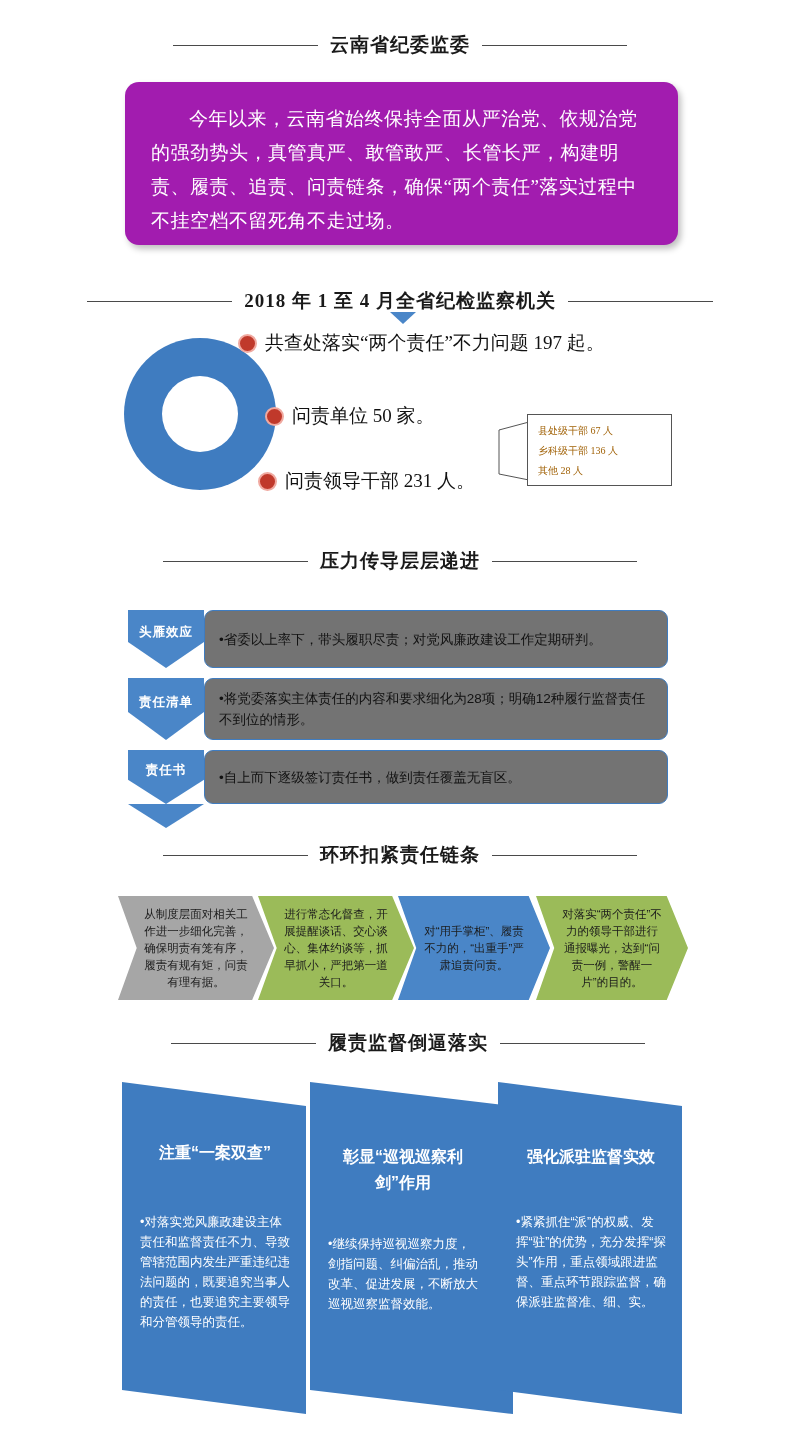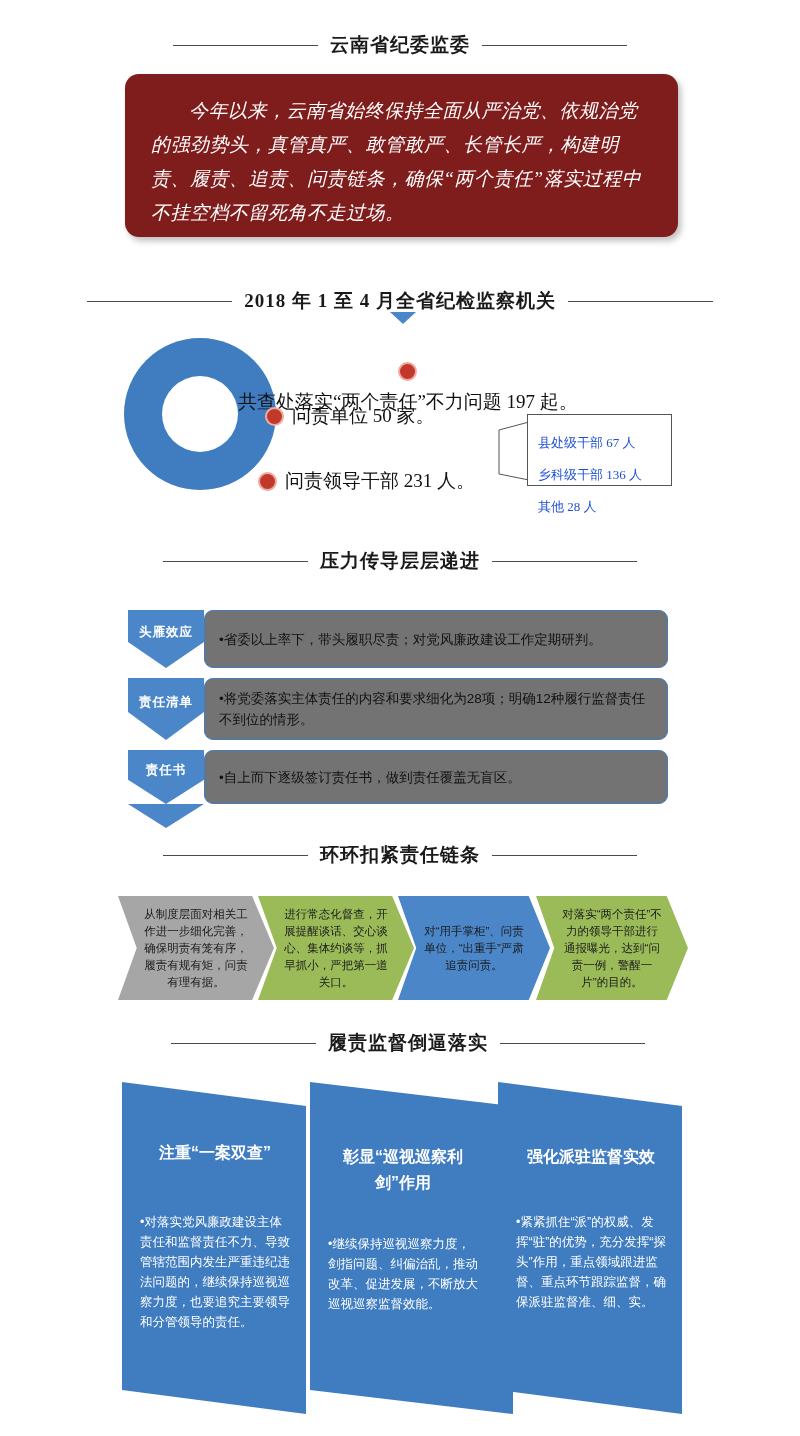--- a/index.html
+++ b/index.html
@@ -41,28 +41,27 @@
     font-family: "Liberation Serif", "DejaVu Serif", serif;
     font-size: 19px;
   }
 
   
   #head1 { position: absolute; left: 0; top: 32px; }
 
   .quote-box {
     position: absolute;
     left: 125px;
-    top: 74px;
+    top: 82px;
     width: 553px;
     height: 163px;
-    background: #7f1d1d;
+    background: #a21caf;
     border-radius: 14px;
     box-shadow: 3px 4px 6px rgba(0,0,0,0.25);
     padding: 20px 26px 10px 26px;
-    font-style: italic;
   }
   .quote-box .inner {
     color: #ffffff;
     font-family: "Liberation Serif", "DejaVu Serif", serif;
     font-size: 19px;
     line-height: 34px;
     text-indent: 38px;
     letter-spacing: 0.5px;
   }
 
@@ -108,41 +107,40 @@
     background: #c0392b;
     border: 2px solid #f0a9a0;
     flex: 0 0 auto;
   }
   .stat-text {
     font-family: "Liberation Serif", "DejaVu Serif", serif;
     font-size: 19px;
     color: #111;
     white-space: nowrap;
   }
-  #stat0 { left: 238px; top: 362px; flex-direction: column; }
+  #stat0 { left: 238px; top: 330px; }
   #stat1 { left: 265px; top: 403px; }
   #stat2 { left: 258px; top: 468px; }
 
   .note-box {
     position: absolute;
     left: 527px;
     top: 414px;
     width: 145px;
     height: 72px;
     border: 1px solid #555;
     background: #fff;
     padding: 6px 8px 0 10px;
   }
   .note-box div {
     font-family: "Liberation Serif", "DejaVu Serif", serif;
-    font-size: 13px;
+    font-size: 10px;
     line-height: 20px;
-    color: #1d4ed8;
+    color: #a16207;
     white-space: nowrap;
-    margin-top: 12px;
   }
   .note-leader {
     position: absolute;
     left: 493px;
     top: 420px;
     width: 38px;
     height: 62px;
   }
 
   
@@ -344,33 +342,33 @@
 
   <div class="section-head" id="head4">
     <span class="rule"></span>
     <span class="title">环环扣紧责任链条</span>
     <span class="rule"></span>
   </div>
 
   <div class="arrow-chain">
     <div class="chain-item gray" id="chain0">从制度层面对相关工作进一步细化完善，确保明责有笼有序，履责有规有矩，问责有理有据。</div>
     <div class="chain-item green" id="chain1">进行常态化督查，开展提醒谈话、交心谈心、集体约谈等，抓早抓小，严把第一道关口。</div>
-    <div class="chain-item blue" id="chain2">对“用手掌柜”、问责单位，“出重手”严肃追责问责。</div>
+    <div class="chain-item blue" id="chain2">对“用手掌柜”、履责不力的，“出重手”严肃追责问责。</div>
     <div class="chain-item green" id="chain3">对落实“两个责任”不力的领导干部进行通报曝光，达到“问责一例，警醒一片”的目的。</div>
   </div>
 
   <div class="section-head" id="head5">
     <span class="rule"></span>
     <span class="title">履责监督倒逼落实</span>
     <span class="rule"></span>
   </div>
 
   <div class="panel" id="panel0">
     <div class="p-title">注重“一案双查”</div>
-    <div class="p-body">•对落实党风廉政建设主体责任和监督责任不力、导致管辖范围内发生严重违纪违法问题的，继续保持巡视巡察力度，也要追究主要领导和分管领导的责任。</div>
+    <div class="p-body">•对落实党风廉政建设主体责任和监督责任不力、导致管辖范围内发生严重违纪违法问题的，既要追究当事人的责任，也要追究主要领导和分管领导的责任。</div>
   </div>
   <div class="panel" id="panel1">
     <div class="p-title">彰显“巡视巡察利剑”作用</div>
     <div class="p-body">•继续保持巡视巡察力度，剑指问题、纠偏治乱，推动改革、促进发展，不断放大巡视巡察监督效能。</div>
   </div>
   <div class="panel" id="panel2">
     <div class="p-title">强化派驻监督实效</div>
     <div class="p-body">•紧紧抓住“派”的权威、发挥“驻”的优势，充分发挥“探头”作用，重点领域跟进监督、重点环节跟踪监督，确保派驻监督准、细、实。</div>
   </div>
 

